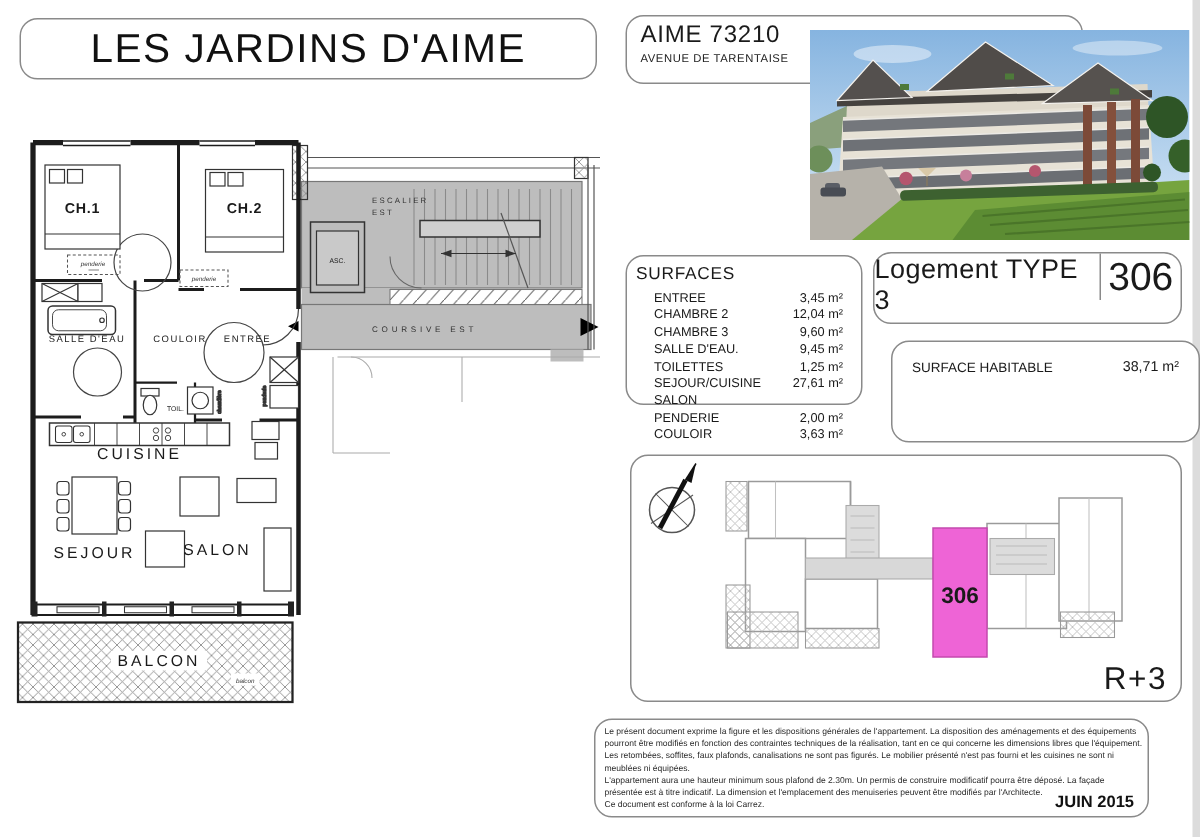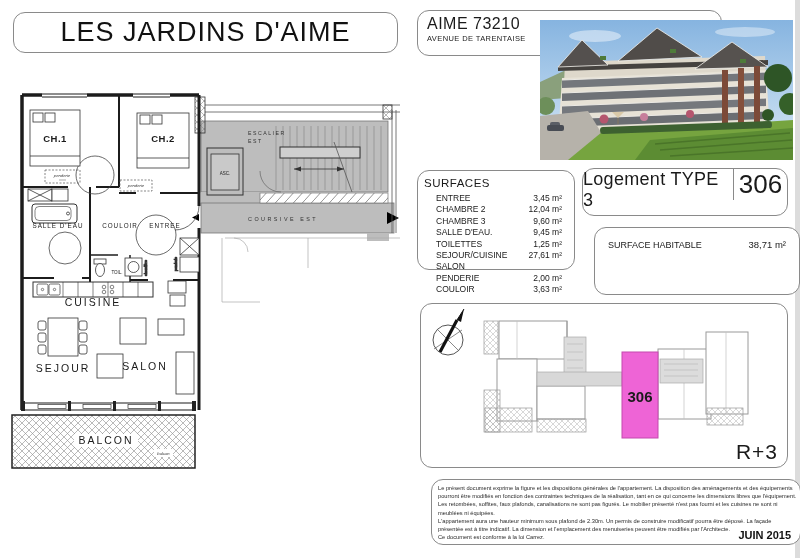--- a/index.html
+++ b/index.html
@@ -25,21 +25,21 @@
   .lg-type{flex:1;display:flex;align-items:center;justify-content:center;font-size:18px;letter-spacing:.3px;}
   .lg-num{width:53px;border-left:1px solid #8a8a8a;display:flex;align-items:center;justify-content:center;font-size:26px;}
 
   .totals-box{left:582px;top:227px;width:206px;height:68px;padding:8px 13px 0 13px;margin-left:12px;}
   .t-row{display:flex;justify-content:space-between;font-size:9px;line-height:18.5px;}
   .t-val{font-size:9.5px;}
 
   .keyplan-box{left:420px;top:303px;width:368px;height:165px;}
   .keyplan-box svg{display:block;}
 
-  .legal-box{left:431px;top:479px;width:370px;height:66px;padding:4px 6px;overflow:hidden;}
+  .legal-box{left:396px;top:479px;width:370px;height:66px;padding:4px 6px;overflow:hidden;}
   .legal-line{font-size:5.7px;line-height:8.2px;white-space:nowrap;color:#2a2a2a;}
   .legal-date{position:absolute;right:9px;bottom:3px;font-size:11px;font-weight:bold;color:#111;}
 
   .floorplan{position:absolute;left:8px;top:80px;width:402px;height:400px;}
 
   
   text{font-family:"Liberation Sans",sans-serif;fill:#1a1a1a;}
   .pl-room{font-size:9.5px;font-weight:bold;letter-spacing:.5px;text-anchor:middle;}
   .pl-med{font-size:6.3px;letter-spacing:1px;text-anchor:middle;}
   .pl-big{font-size:10.5px;letter-spacing:2px;text-anchor:middle;}

